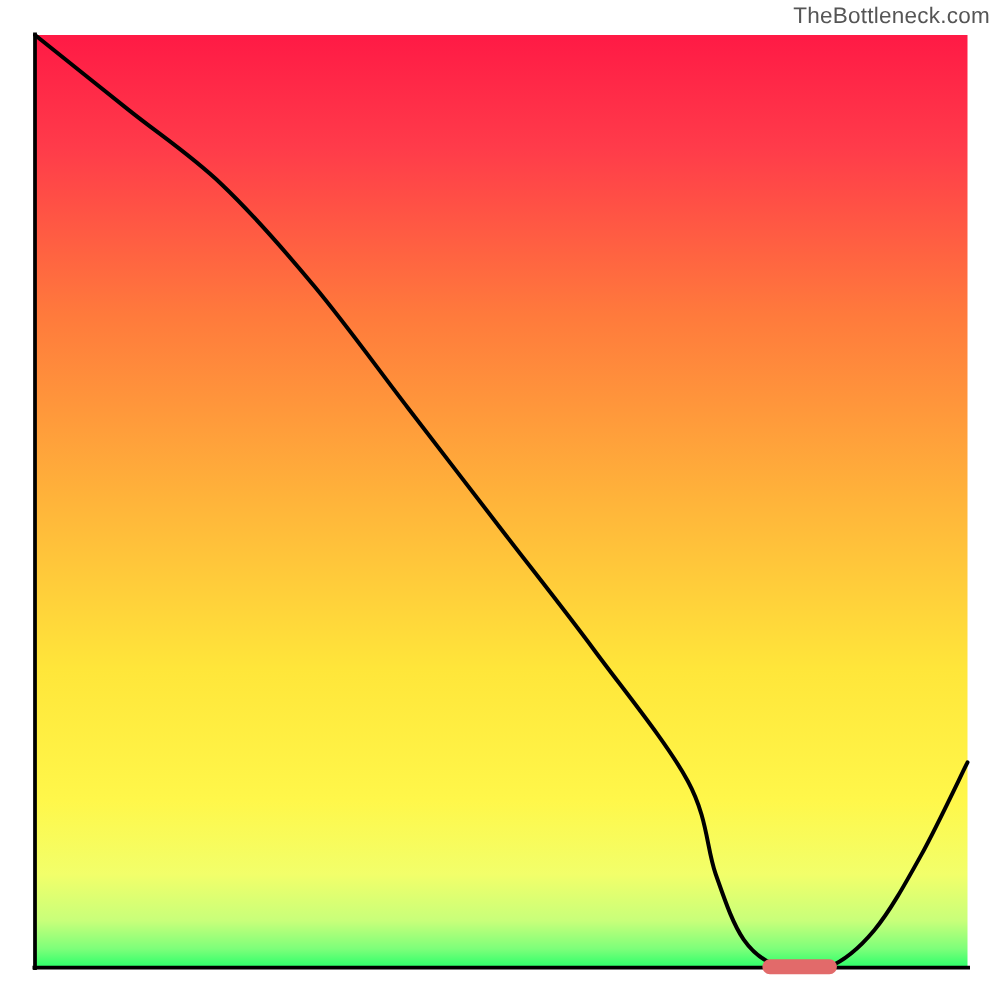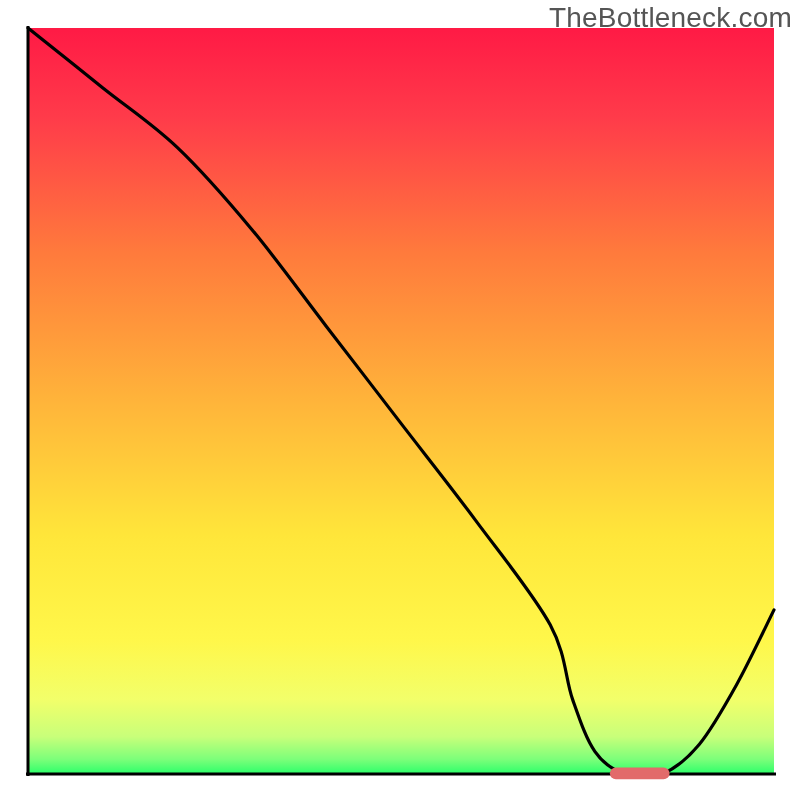--- a/index.html
+++ b/index.html
@@ -13,21 +13,21 @@
   .wrap {
     position: relative;
     width: 800px;
     height: 800px;
   }
   .watermark {
     position: absolute;
     top: 2px;
     right: 8px;
     color: #555;
-    font-size: 28px;
+    font-size: 18px;
     font-weight: 500;
     letter-spacing: 0.2px;
     z-index: 5;
   }
   svg.plot {
     position: absolute;
     left: 0;
     top: 0;
     width: 800px;
     height: 800px;

